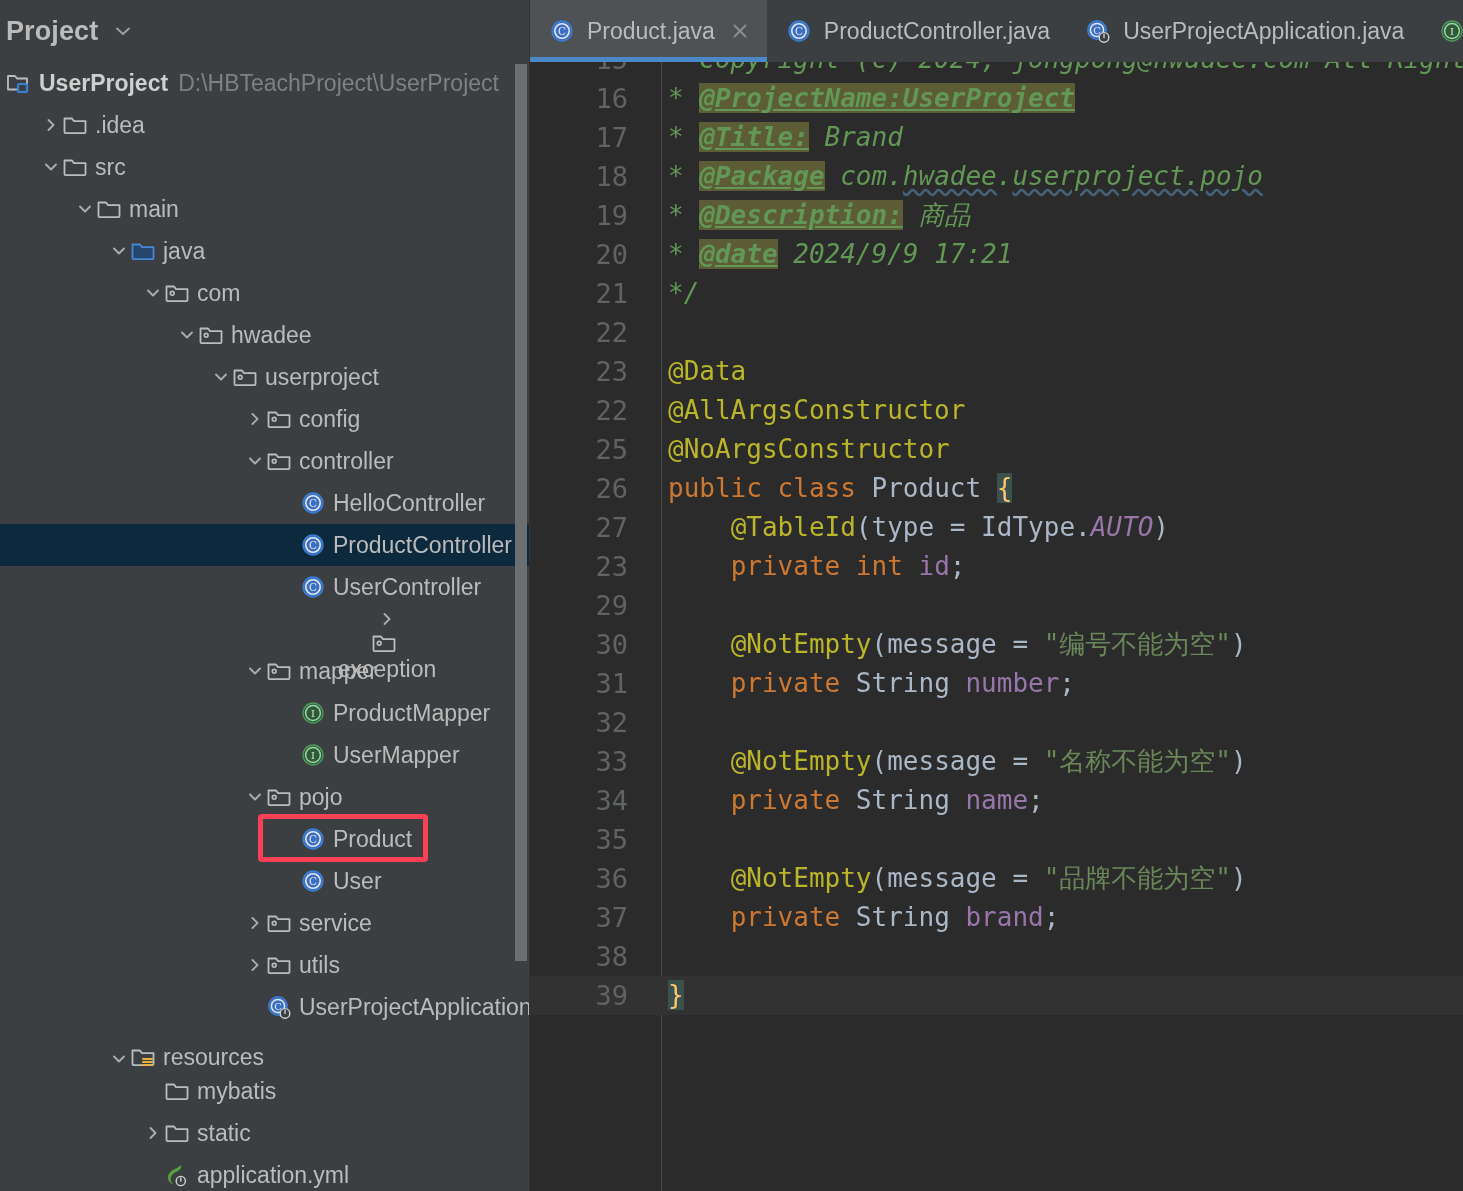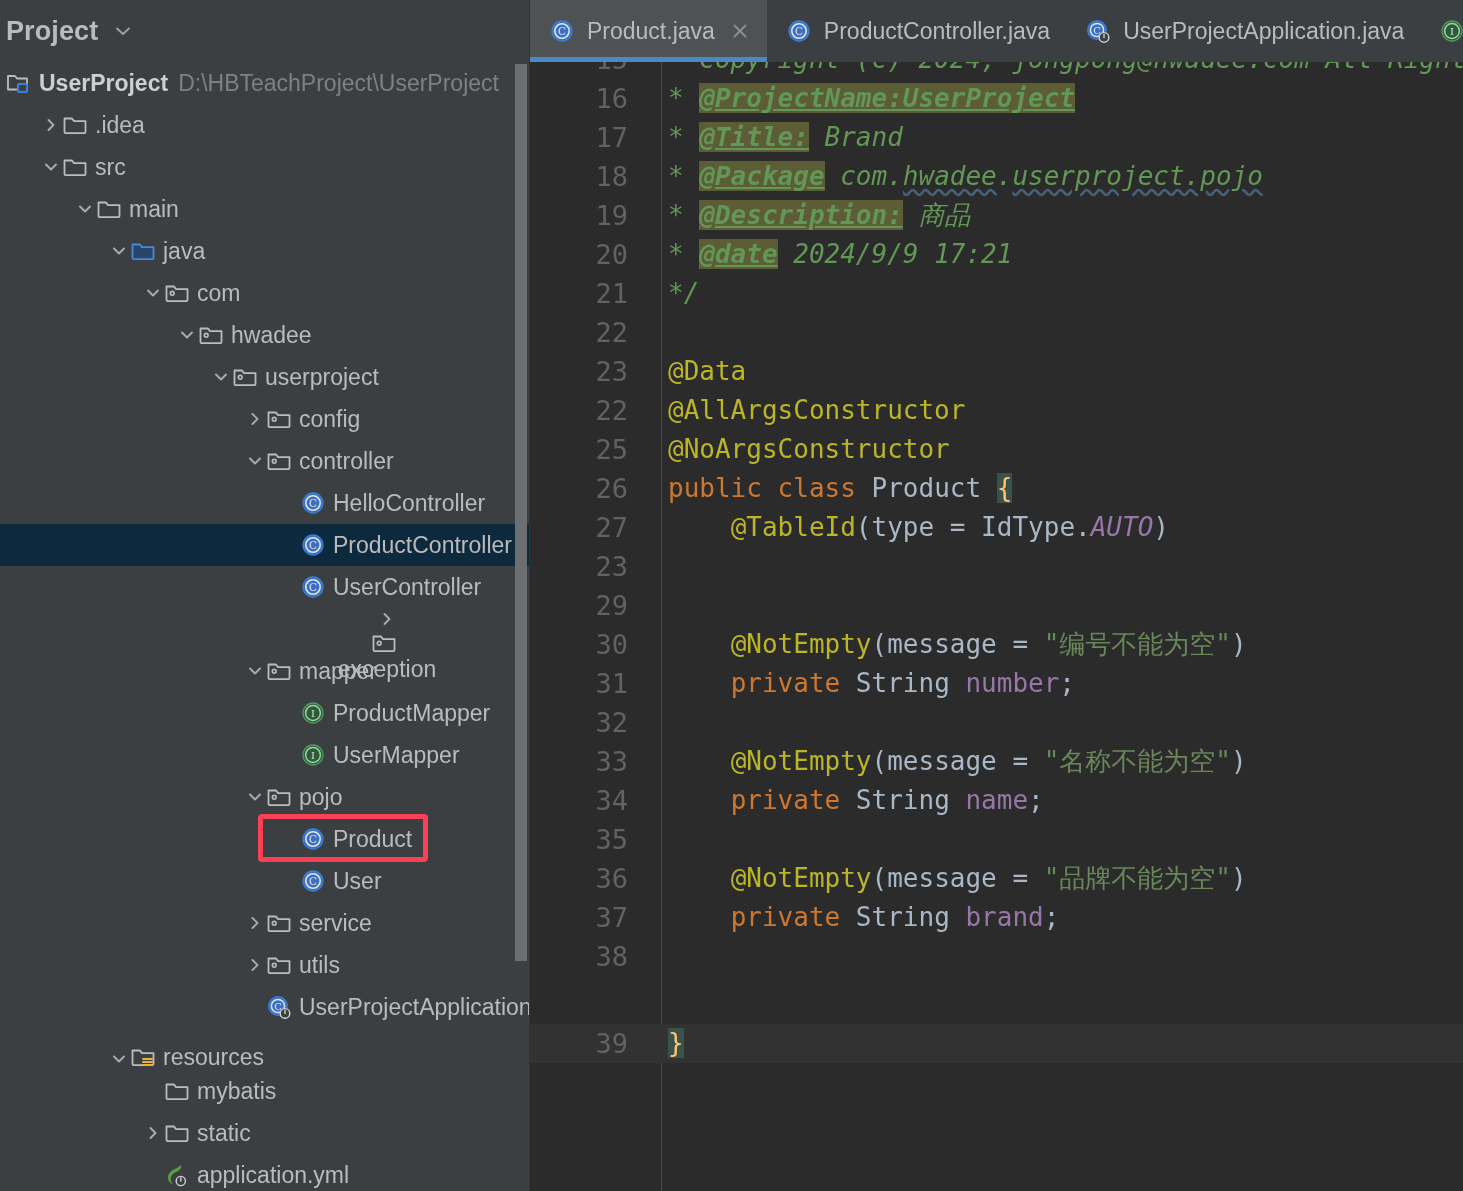--- a/index.html
+++ b/index.html
@@ -198,21 +198,21 @@
     width: 1px;
     background: #4a4a4a;
   }
   .cline {
     position: relative;
     height: 39px;
     display: flex;
     align-items: center;
     white-space: pre;
   }
-  .cline.caret { background: #323232; margin-top: 48px; }
+  .cline.caret { background: #323232; }
   .lnum {
     width: 110px;
     flex: 0 0 110px;
     text-align: right;
     padding-right: 12px;
     box-sizing: border-box;
     font-family: "DejaVu Sans Mono", monospace;
     font-size: 27px;
     color: #606366;
   }
@@ -733,20 +733,21 @@
         <span class="ctext"><span class="c-kw">public</span> <span class="c-kw">class</span> <span class="c-cls">Product</span> <span class="c-brace-hl">{</span></span>
       </div>
 
       <div class="cline">
         <span class="lnum">27</span>
         <span class="ctext">    <span class="c-anno">@TableId</span><span class="c-punc">(</span><span class="c-cls">type</span><span class="c-punc"> = </span><span class="c-cls">IdType</span><span class="c-punc">.</span><span class="c-const">AUTO</span><span class="c-punc">)</span></span>
       </div>
 
       <div class="cline">
         <span class="lnum">23</span>
+        <span class="ctext">    <span class="c-kw">private</span> <span class="c-kw">int</span> <span class="c-fld">id</span><span class="c-punc">;</span></span>
       </div>
 
       <div class="cline">
         <span class="lnum">29</span>
         <span class="ctext"></span>
       </div>
 
       <div class="cline">
         <span class="lnum">30</span>
         <span class="ctext">    <span class="c-anno">@NotEmpty</span><span class="c-punc">(</span><span class="c-cls">message</span><span class="c-punc"> = </span><span class="c-str">"编号不能为空"</span><span class="c-punc">)</span></span>

